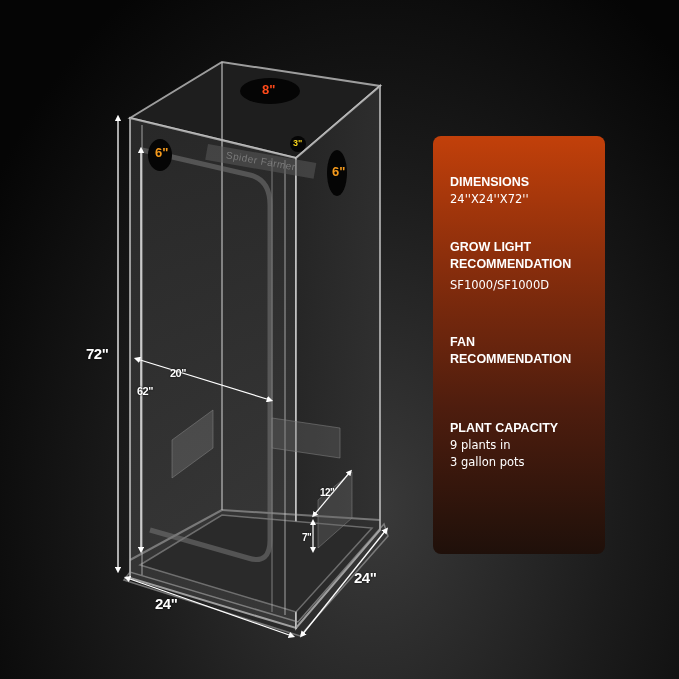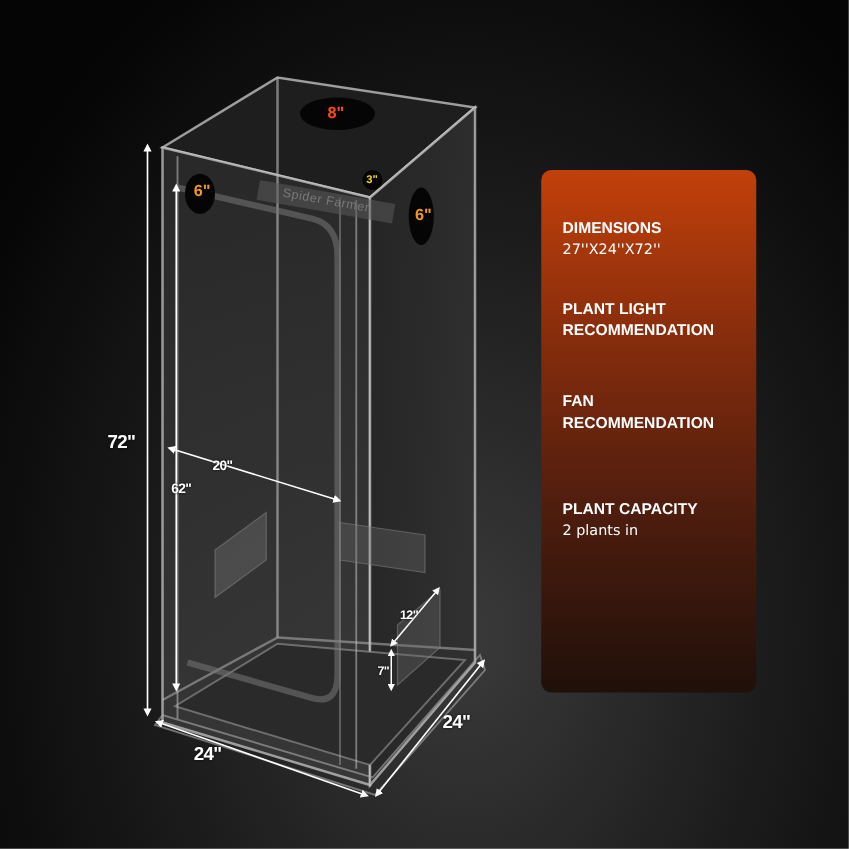--- a/index.html
+++ b/index.html
@@ -112,28 +112,30 @@
   <div class="dim-label" style="left:137px; top:385px; font-size:11px;">62"</div>
   <div class="dim-label" style="left:170px; top:367px; font-size:11px;">20"</div>
   <div class="dim-label" style="left:155px; top:595px; font-size:15px;">24"</div>
   <div class="dim-label" style="left:354px; top:569px; font-size:15px;">24"</div>
   <div class="dim-label" style="left:320px; top:487px; font-size:10px;">12"</div>
   <div class="dim-label" style="left:302px; top:532px; font-size:10px;">7"</div>
 
   <div class="spec-panel">
     <div class="spec" style="margin-bottom:31px;">
       <div class="spec-title">DIMENSIONS</div>
-      <div class="spec-value">27''X24''X72''</div>
+      <div class="spec-value">24''X24''X72''</div>
     </div>
     <div class="spec" style="margin-bottom:40px;">
-      <div class="spec-title">PLANT LIGHT</div>
+      <div class="spec-title">GROW LIGHT</div>
       <div class="spec-title">RECOMMENDATION</div>
+      <div class="spec-value" style="margin-top:4px;">SF1000/SF1000D</div>
     </div>
     <div class="spec" style="margin-bottom:52px;">
       <div class="spec-title">FAN</div>
       <div class="spec-title">RECOMMENDATION</div>
     </div>
     <div class="spec">
       <div class="spec-title">PLANT CAPACITY</div>
-      <div class="spec-value">2 plants in</div>
+      <div class="spec-value">9 plants in</div>
+      <div class="spec-value">3 gallon pots</div>
     </div>
   </div>
 </div>
 
 </body></html>

